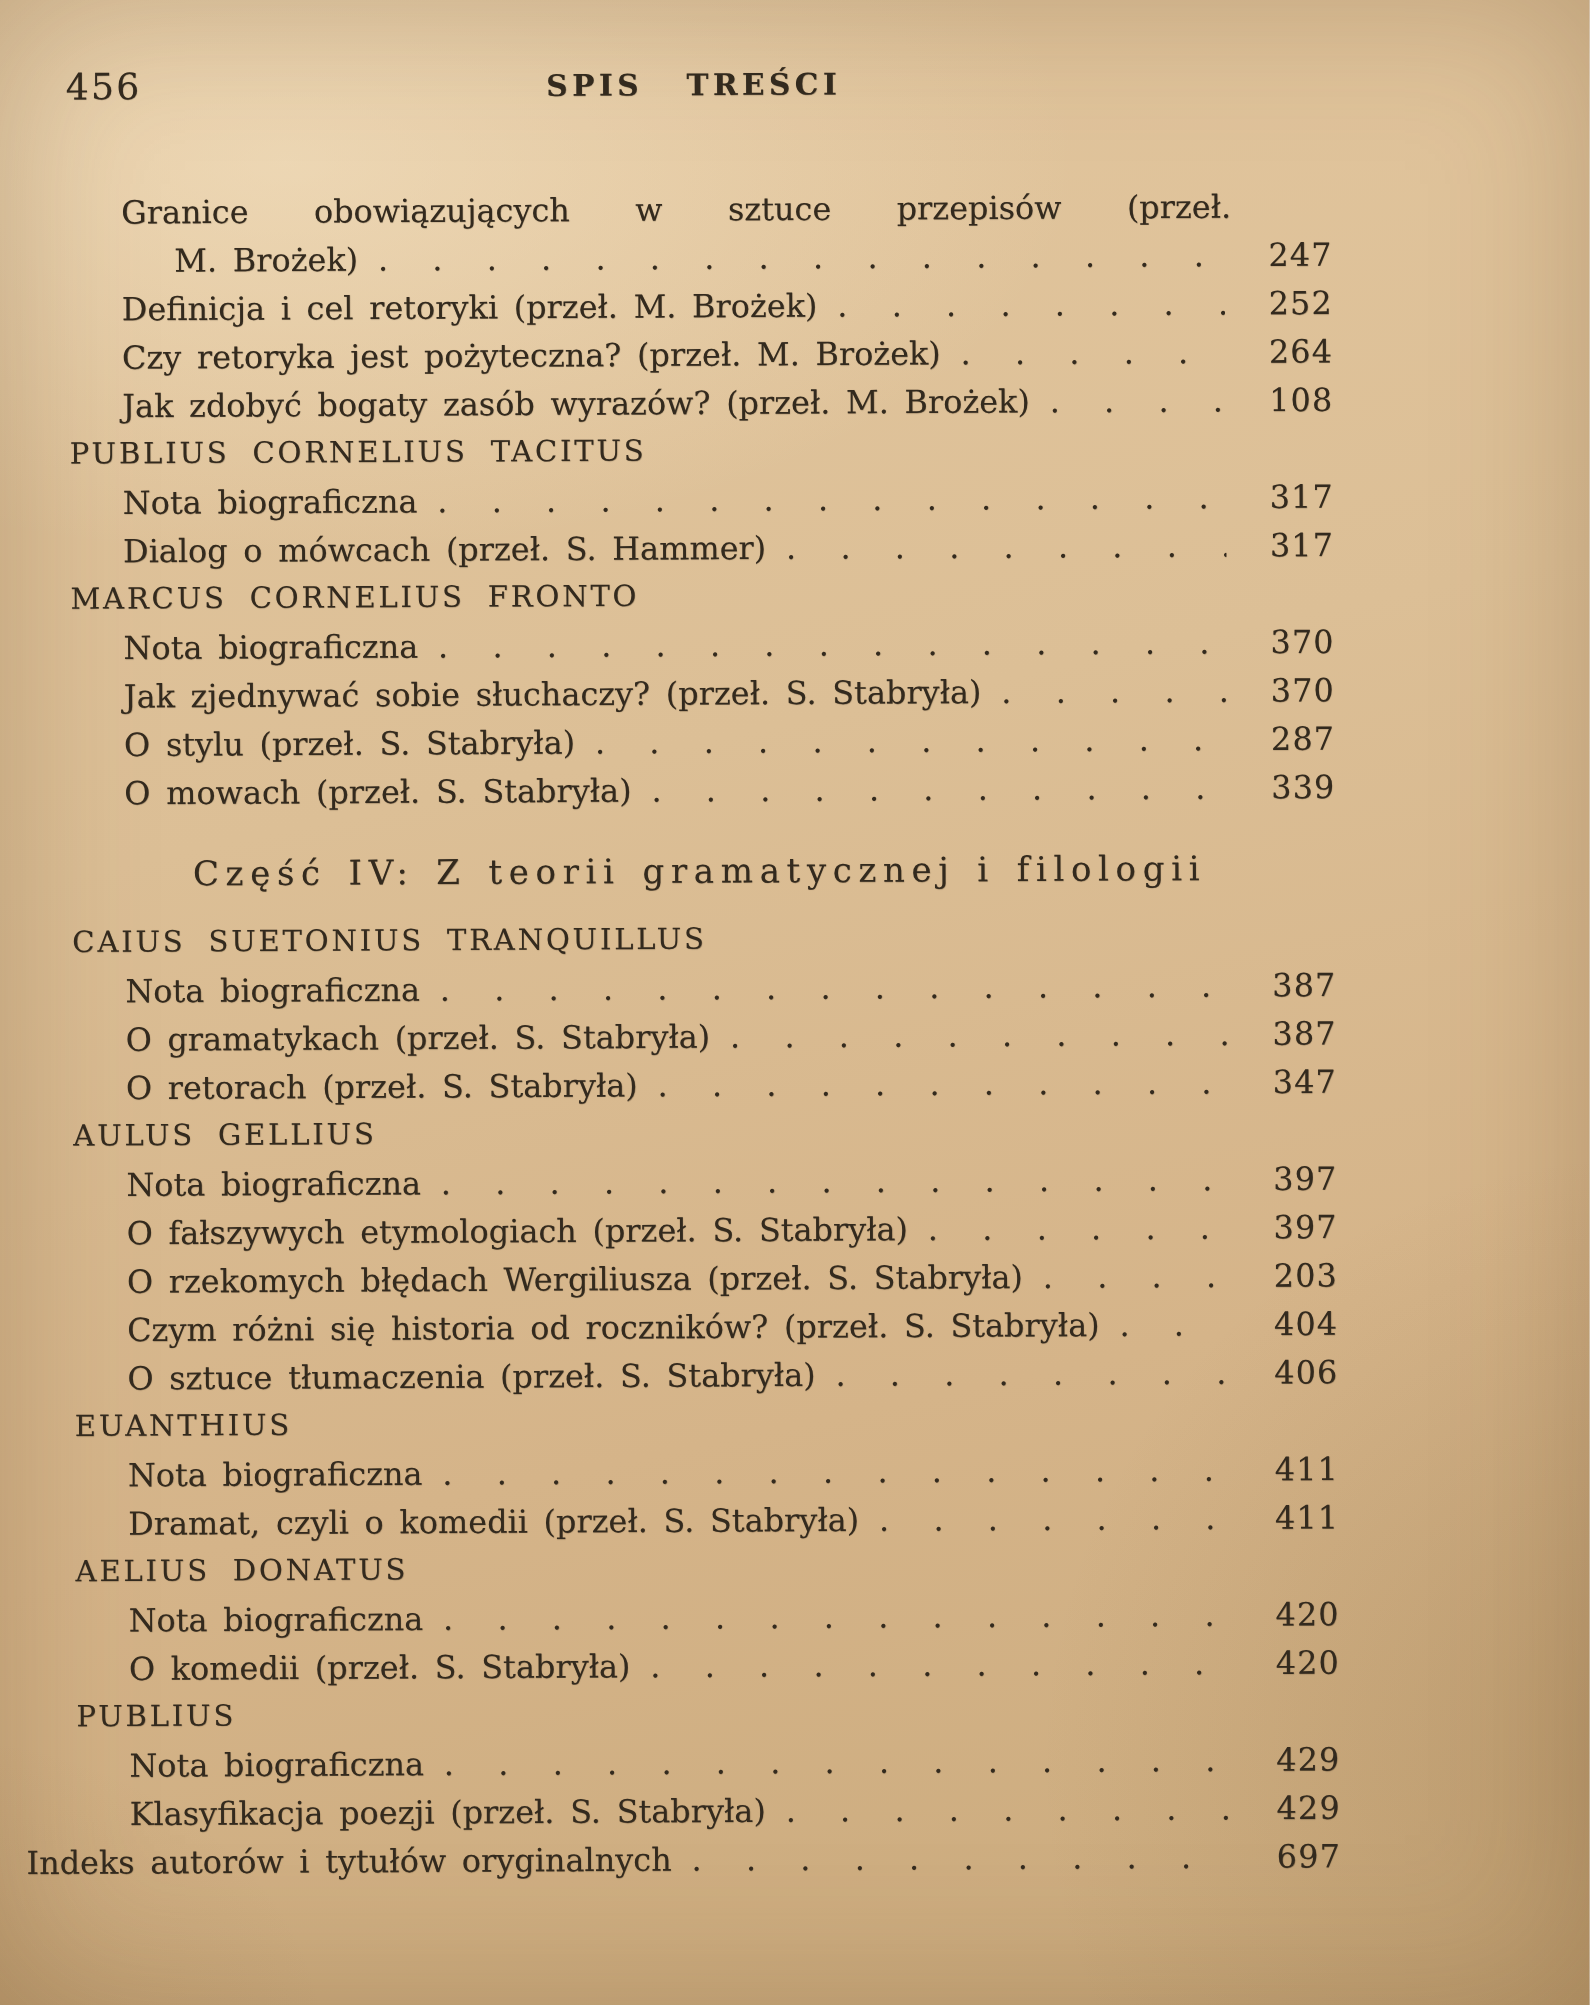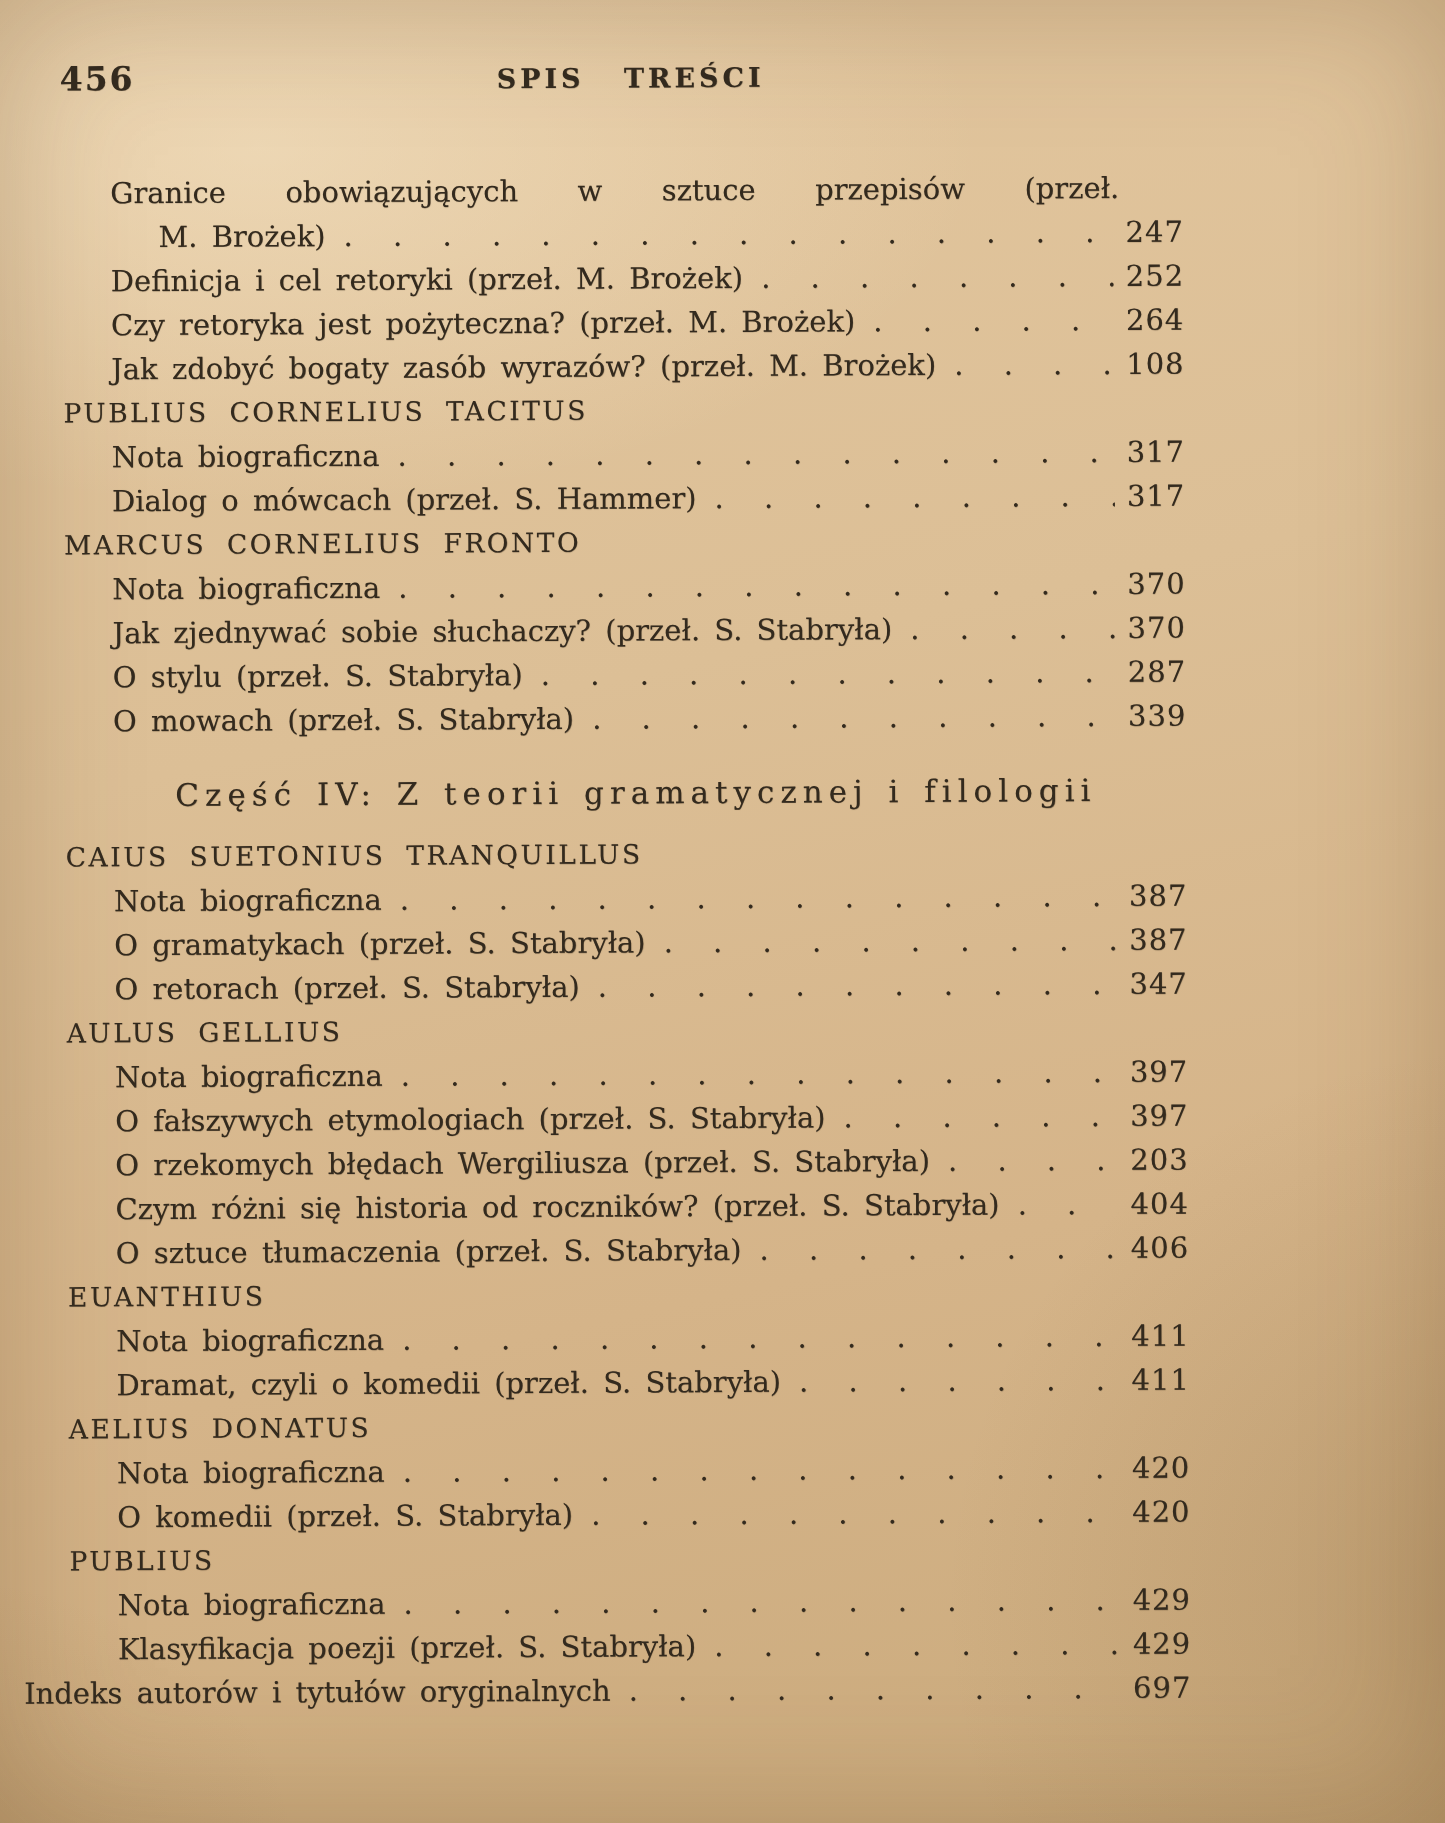--- a/index.html
+++ b/index.html
@@ -14,21 +14,21 @@
     font-family:"DejaVu Serif","Liberation Serif",serif;
   }
   .page{
     position:absolute;inset:0;
     color:#332a1e;
     transform:rotate(-0.3deg);
     text-shadow:0.3px 0.4px 0.7px rgba(48,36,20,0.45);
   }
   .folio{
     position:absolute;left:64px;top:56px;
-    font-size:33px;font-weight:bold;letter-spacing:2px;
+    font-size:33px;font-weight:normal;letter-spacing:2px;
   }
   .header{
     position:absolute;left:0;top:62px;width:1270px;
     text-align:center;font-size:27px;font-weight:bold;
     letter-spacing:4px;word-spacing:26px;
   }
   .toc{position:absolute;left:58px;right:230px;top:168px;}
   .row{
     display:flex;align-items:baseline;
     line-height:44px;font-size:29px;word-spacing:5px;
@@ -43,21 +43,21 @@
   .row.flush .t{padding-left:0;}
   .row.justify .t{
     flex:1;white-space:normal;
     text-align:justify;text-align-last:justify;
     padding-right:92px;
   }
   .leader{
     flex:1;overflow:hidden;white-space:nowrap;
     letter-spacing:13px;margin:0 12px 0 18px;
   }
-  .pg{min-width:86px;letter-spacing:1px;}
+  .pg{min-width:86px;text-align:right;letter-spacing:1px;}
   .part{
     text-align:center;font-size:31px;line-height:44px;
     letter-spacing:6px;word-spacing:4px;
     margin:30px 0 18px;
   }
 </style>
 </head>
 <body>
 
 <div class="page">

